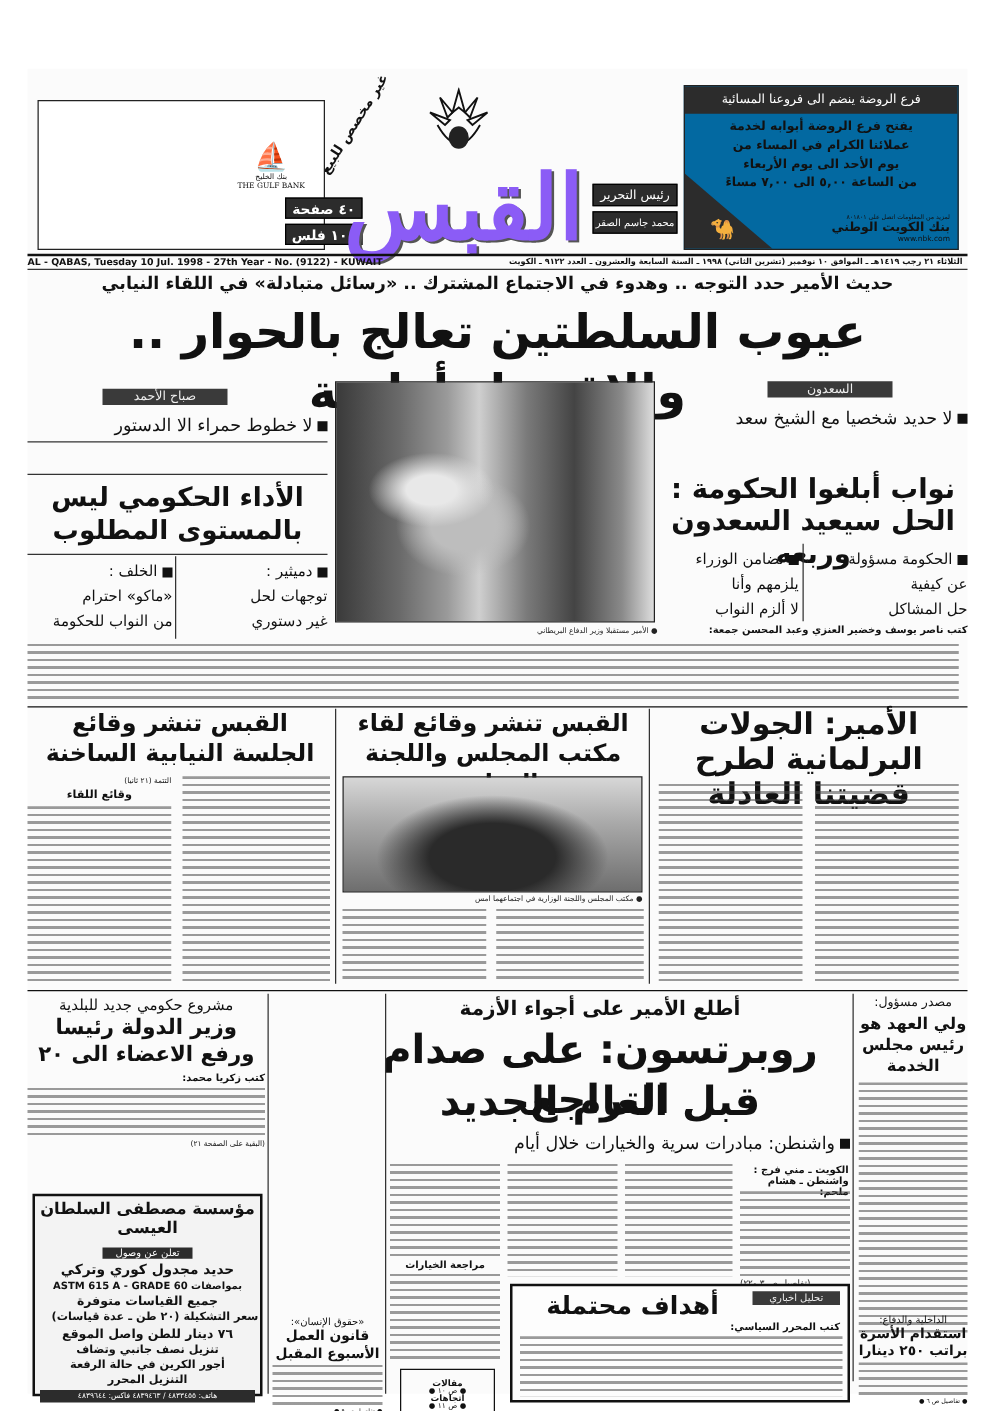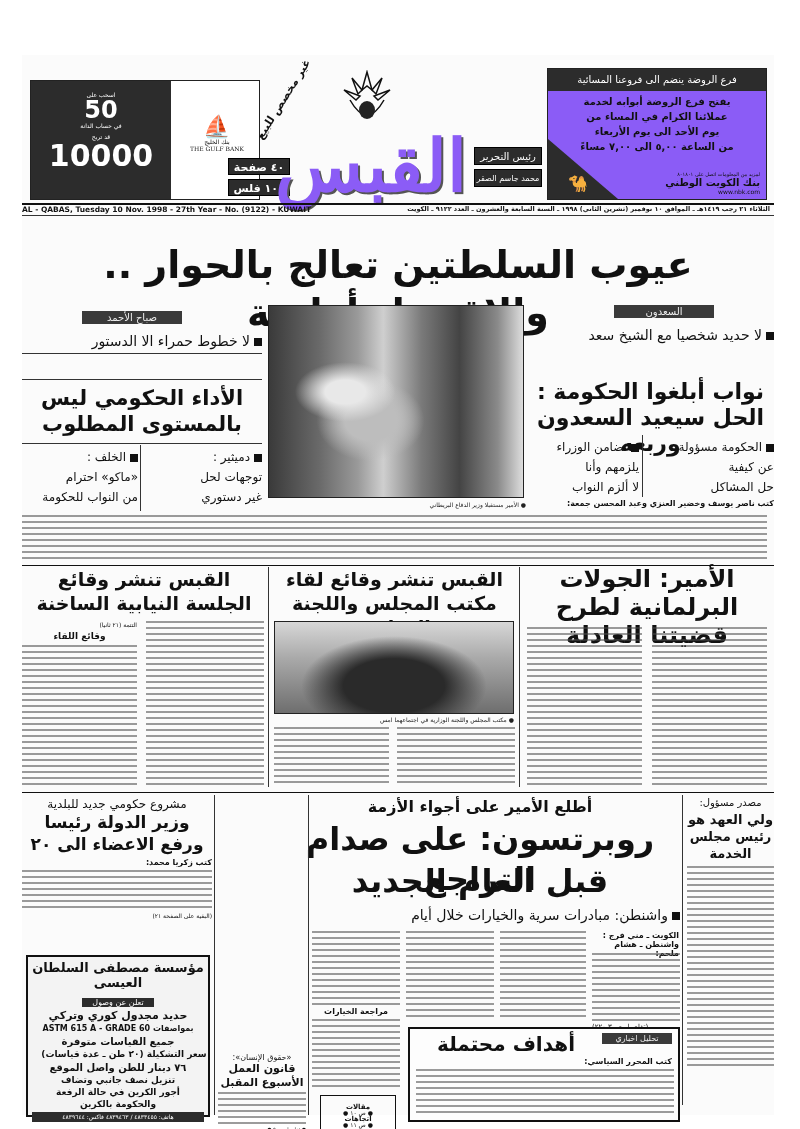--- a/index.html
+++ b/index.html
@@ -40,27 +40,20 @@
   .caption { font-size: 6px; color: #222; }
 
   .ad-frame { border: 2px solid #111; background: #f3f3f3; }
 </style>
 </head>
 <body>
 
 <div class="page">
 
   <div class="abs" style="left:8px; top:25px; width:230px; height:120px; border:1px solid #222; background:#fff;">
-    <div class="abs dark-box" style="left:0; top:0; width:140px; height:118px; text-align:center;">
-      <div style="font-size:6px; margin-top:10px;">اسحب على</div>
-      <div style="font-size:24px; font-weight:900; line-height:24px;">50</div>
-      <div style="font-size:6px;">في حساب الدانة</div>
-      <div style="font-size:6px; margin-top:4px;">قد تربح</div>
-      <div style="font-size:30px; font-weight:900; line-height:32px;">10000</div>
-    </div>
     <div class="abs" style="left:145px; top:35px; width:82px; text-align:center;">
       <div style="font-size:22px; line-height:22px;">⛵</div>
       <div style="font-size:6px;">بنك الخليج</div>
       <div style="font-size:6px; font-family:'DejaVu Serif', serif;">THE GULF BANK</div>
     </div>
   </div>
 
   <div class="abs" style="left:222px; top:45px; font-size:11px; font-weight:bold; transform:rotate(-58deg); transform-origin:left top; white-space:nowrap; direction:rtl; width:110px; top:95px;">غير مخصص للبيع</div>
 
   <div class="abs dark-box" style="left:206px; top:103px; width:62px; height:17px; font-size:11px; text-align:center; font-weight:bold; line-height:17px; border:1px solid #000;">٤٠ صفحة</div>
@@ -77,42 +70,43 @@
         <path d="M8 30 Q25 60 42 30"></path>
       </g>
       <ellipse cx="25" cy="40" rx="8" ry="9" fill="#222"></ellipse>
     </svg>
   </div>
   <div class="abs logo-text" style="left:275px; top:75px; width:170px; text-align:center;">القبس</div>
 
   <div class="abs dark-box" style="left:452px; top:92px; width:68px; height:18px; font-size:10px; text-align:center; line-height:18px; border:1px solid #000;">رئيس التحرير</div>
   <div class="abs dark-box" style="left:452px; top:114px; width:68px; height:18px; font-size:8px; text-align:center; line-height:18px; border:1px solid #000;">محمد جاسم الصقر</div>
 
-  <div class="abs" style="left:525px; top:13px; width:220px; height:132px; border:1px solid #222; background:#8b5cf6; overflow:hidden;">
+  <div class="abs" style="left:525px; top:13px; width:220px; height:132px; border:1px solid #222; background:#0369a1; overflow:hidden;">
     <div class="dark-box" style="height:22px; font-size:10px; line-height:22px; text-align:center;">فرع الروضة ينضم الى فروعنا المسائية</div>
     <div style="font-size:10px; font-weight:bold; text-align:center; line-height:15px; margin-top:3px;">
       <div>يفتح فرع الروضة أبوابه لخدمة</div>
       <div>عملائنا الكرام في المساء من</div>
       <div>يوم الأحد الى يوم الأربعاء</div>
       <div>من الساعة ٥,٠٠ الى ٧,٠٠ مساءً</div>
     </div>
     <div class="abs" style="left:0; bottom:0; width:0; height:0; border-left:0 solid transparent; border-bottom:60px solid #2c2c2c; border-right:70px solid transparent;"></div>
     <div class="abs" style="left:20px; bottom:6px; color:#fff; font-size:16px;">🐪</div>
     <div class="abs" style="right:6px; bottom:4px; text-align:right;">
       <div style="font-size:5px;">لمزيد من المعلومات اتصل على ٨٠١٨٠١</div>
       <div style="font-size:10px; font-weight:900;">بنك الكويت الوطني</div>
       <div style="font-size:6px; direction:ltr;">www.nbk.com</div>
     </div>
   </div>
 
   <div class="rule-h" style="left:0; top:148px; width:752px;"></div>
   <div class="abs" style="right:4px; top:150px; font-size:6.5px; white-space:nowrap; font-weight:bold;">الثلاثاء ٢١ رجب ١٤١٩هـ ـ الموافق ١٠ نوفمبر (تشرين الثاني) ١٩٩٨ ـ السنة السابعة والعشرون ـ العدد ٩١٢٢ ـ الكويت</div>
-  <div class="abs" style="left:0; top:150px; font-size:7.5px; direction:ltr; white-space:nowrap; font-weight:bold;">AL - QABAS, Tuesday 10 Nov. 1998 - 27th Year - No. (9122) - KUWAIT</div>
+  <div class="abs" style="left:0; top:150px; font-size:7.5px; direction:ltr; white-space:nowrap; font-weight:bold;">AL - QABAS, Tuesday 10 Jul. 1998 - 27th Year - No. (9122) - KUWAIT</div>
   <div class="rule-hthin" style="left:0; top:160px; width:752px;"></div>
 
+  <div class="abs kicker" style="left:0; top:164px; width:752px; font-size:14px;">حديث الأمير حدد التوجه .. وهدوء في الاجتماع المشترك .. «رسائل متبادلة» في اللقاء النيابي</div>
   <div class="abs mega" style="left:0; top:186px; width:752px; font-size:38px; line-height:48px;">عيوب السلطتين تعالج بالحوار .. والاقتصاد أولوية</div>
 
   <div class="abs" style="left:0; top:248px; width:240px; height:210px;">
     <div class="abs grey-tag" style="left:60px; top:8px; width:100px;">صباح الأحمد</div>
     <div class="abs h-med" style="right:0; top:28px; width:240px; text-align:right; font-weight:normal; font-size:14px;">
       <span class="sq"></span><span>لا خطوط حمراء الا الدستور</span>
     </div>
     <div class="rule-hthin" style="left:0; top:50px; width:240px;"></div>
     <div class="rule-hthin" style="left:0; top:76px; width:240px;"></div>
     <div class="abs h-big" style="left:10px; top:82px; width:220px; font-size:21px; line-height:26px;">الأداء الحكومي ليس بالمستوى المطلوب</div>
@@ -236,18 +230,24 @@
   <div class="abs ad-frame" style="left:4px; top:900px; width:184px; height:162px; text-align:center;">
     <div style="font-size:13px; font-weight:900; margin-top:3px;">مؤسسة مصطفى السلطان العيسى</div>
     <div class="dark-box" style="display:inline-block; font-size:8px; padding:0 10px;">تعلن عن وصول</div>
     <div style="font-size:11px; font-weight:bold; line-height:14px;">حديد مجدول كوري وتركي</div>
     <div style="font-size:8px; font-weight:bold; line-height:12px;">بمواصفات ASTM 615 A - GRADE 60</div>
     <div style="font-size:10px; font-weight:bold; line-height:13px;">جميع القياسات متوفرة</div>
     <div style="font-size:9px; font-weight:bold; line-height:13px;padding-left:12px;">سعر التشكيلة (٢٠ طن ـ عدة قياسات)</div>
     <div style="font-size:10px; font-weight:bold; line-height:13px;">٧٦ دينار للطن واصل الموقع</div>
     <div style="font-size:9px; font-weight:bold; line-height:12px;">تنزيل نصف جانبي وتضاف</div>
     <div style="font-size:9px; font-weight:bold; line-height:12px;">أجور الكرين في حالة الرفعة</div>
-    <div style="font-size:9px; font-weight:bold; line-height:12px;">والحكومة بالكرين</div>
+    <div style="font-size:9px; font-weight:bold; line-height:12px;">التنزيل المحرر</div>
     <div class="dark-box" style="font-size:6px; line-height:10px; margin:2px 4px 0;">هاتف: ٤٨٣٣٤٥٥ / ٤٨٣٩٤٦٣ فاكس: ٤٨٣٩٦٤٤</div>
   </div>
 
+  <div class="abs" style="left:665px; top:996px; width:87px;">
+    <div style="font-size:8px; text-align:center;">الداخلية والدفاع:</div>
+    <div class="h-sm" style="font-size:11px; line-height:14px;">استقدام الأسرة براتب ٢٥٠ دينارا</div>
+    <div class="lines" style="position:relative; width:87px; height:28px; margin-top:2px;"></div>
+    <div style="font-size:5px; text-align:right;">● تفاصيل ص ٦ ●</div>
+  </div>
 
 </div>
 
 </body></html>

